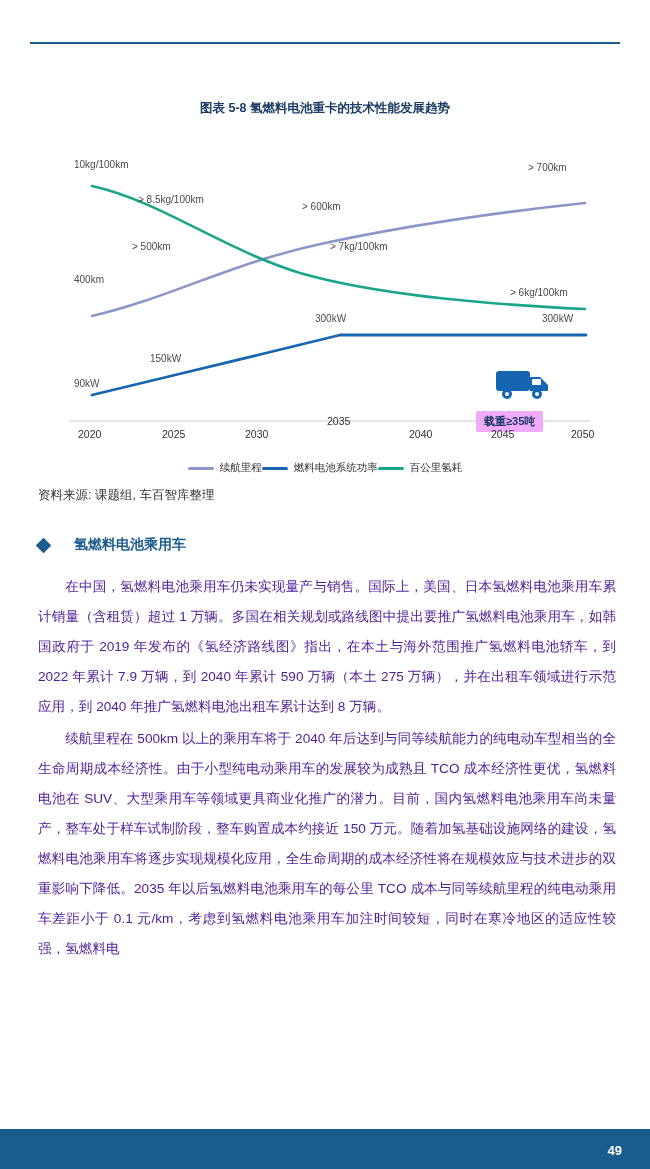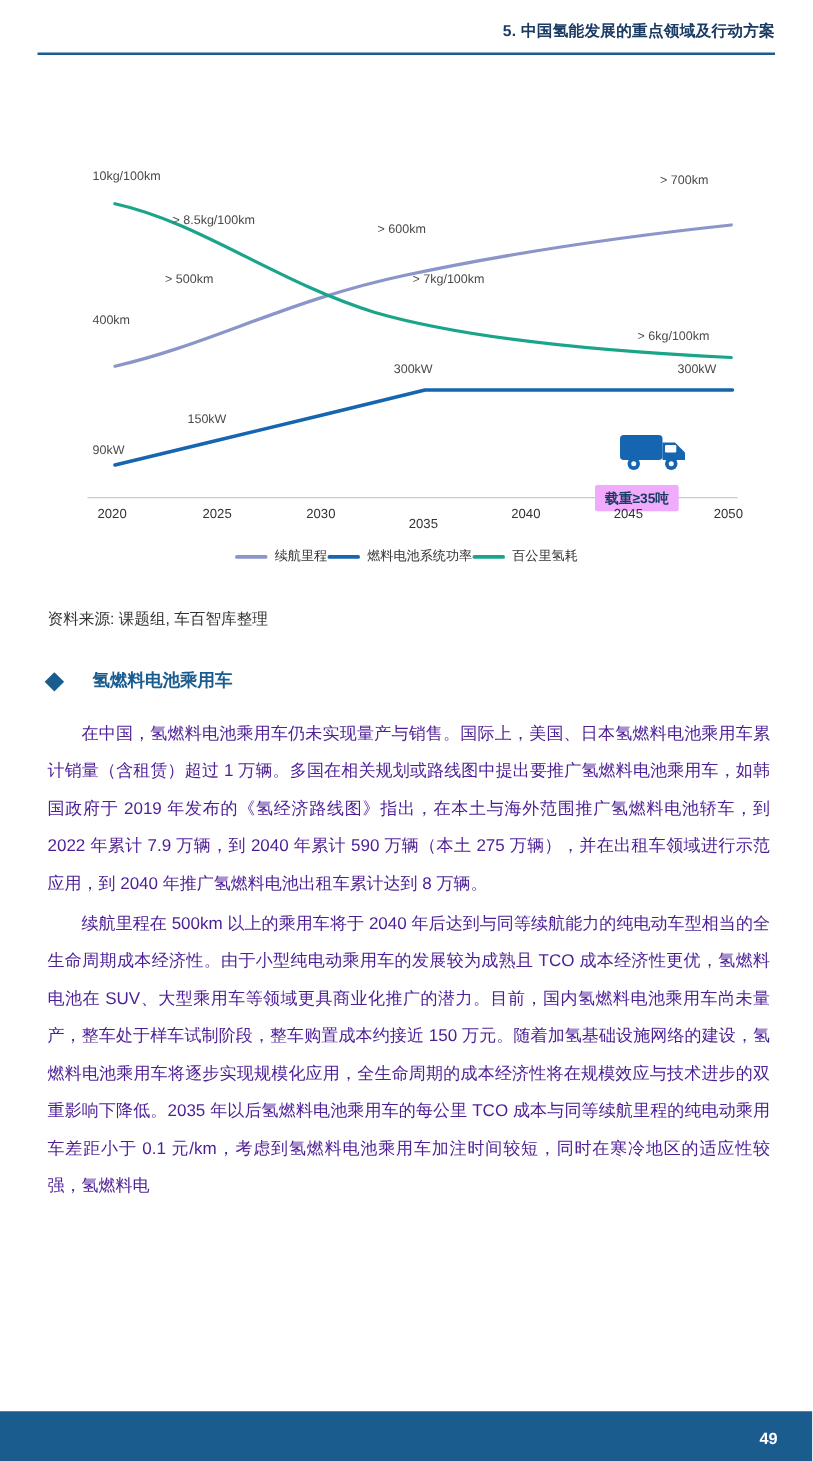--- a/index.html
+++ b/index.html
@@ -151,26 +151,24 @@
     color: #ffffff;
     font-size: 13px;
     font-weight: bold;
   }
 </style>
 </head>
 <body>
 
 <div class="page">
 
-  <div class="header">
-    <span class="header-title">5. 中国氢能发展的重点领域及行动方案</span>
-  </div>
   <div class="header-rule"></div>
 
   <div class="figure">
+    <div class="fig-caption">图表 5-8  氢燃料电池重卡的技术性能发展趋势</div>
 
     <div class="chart-wrap">
       <svg class="chart-svg" width="590" height="360" viewBox="0 0 590 360">
 
         <line x1="40" y1="298" x2="560" y2="298" stroke="#c9c9c9" stroke-width="1"></line>
 
         <path d="M 62,193 C 140,175 200,140 295,120 C 380,102 480,88 555,80" fill="none" stroke="#8b95c9" stroke-width="2.6" stroke-linecap="round"></path>
 
         <path d="M 62,63 C 130,78 190,125 270,150 C 350,173 470,182 555,186" fill="none" stroke="#1aa58a" stroke-width="2.6" stroke-linecap="round"></path>
 
@@ -200,21 +198,21 @@
       <span class="lbl" style="left:44px;  top:255px;">90kW</span>
       <span class="lbl" style="left:120px; top:230px;">150kW</span>
       <span class="lbl" style="left:285px; top:190px;">300kW</span>
       <span class="lbl" style="left:512px; top:190px;">300kW</span>
 
       <div class="truck-badge">载重≥35吨</div>
 
       <span class="axis-lbl" style="left:48px;  top:305px;">2020</span>
       <span class="axis-lbl" style="left:132px; top:305px;">2025</span>
       <span class="axis-lbl" style="left:215px; top:305px;">2030</span>
-      <span class="axis-lbl" style="left:297px; top:313px;">2035</span>
+      <span class="axis-lbl" style="left:297px; top:292px;">2035</span>
       <span class="axis-lbl" style="left:379px; top:305px;">2040</span>
       <span class="axis-lbl" style="left:461px; top:305px;">2045</span>
       <span class="axis-lbl" style="left:541px; top:305px;">2050</span>
 
       <div class="legend">
         <div class="legend-item">
           <span class="legend-swatch" style="background:#8b95c9;"></span>
           <span class="legend-text">续航里程</span>
         </div>
         <div class="legend-item">

